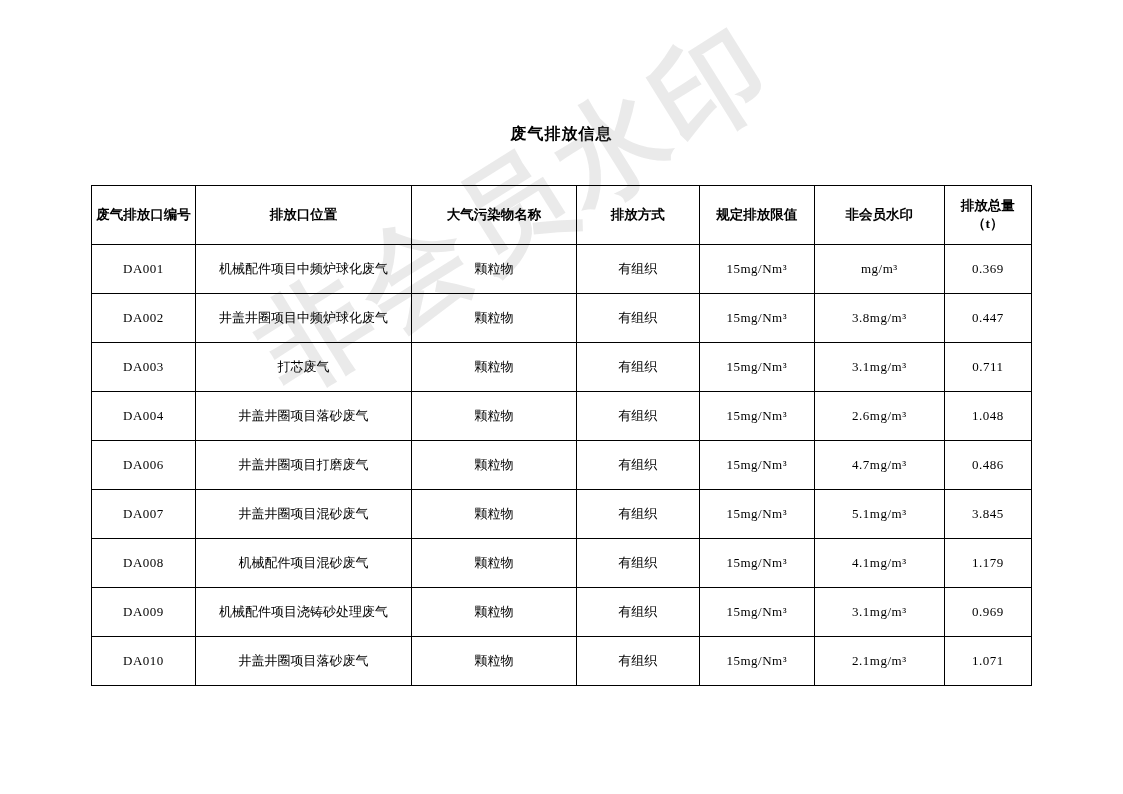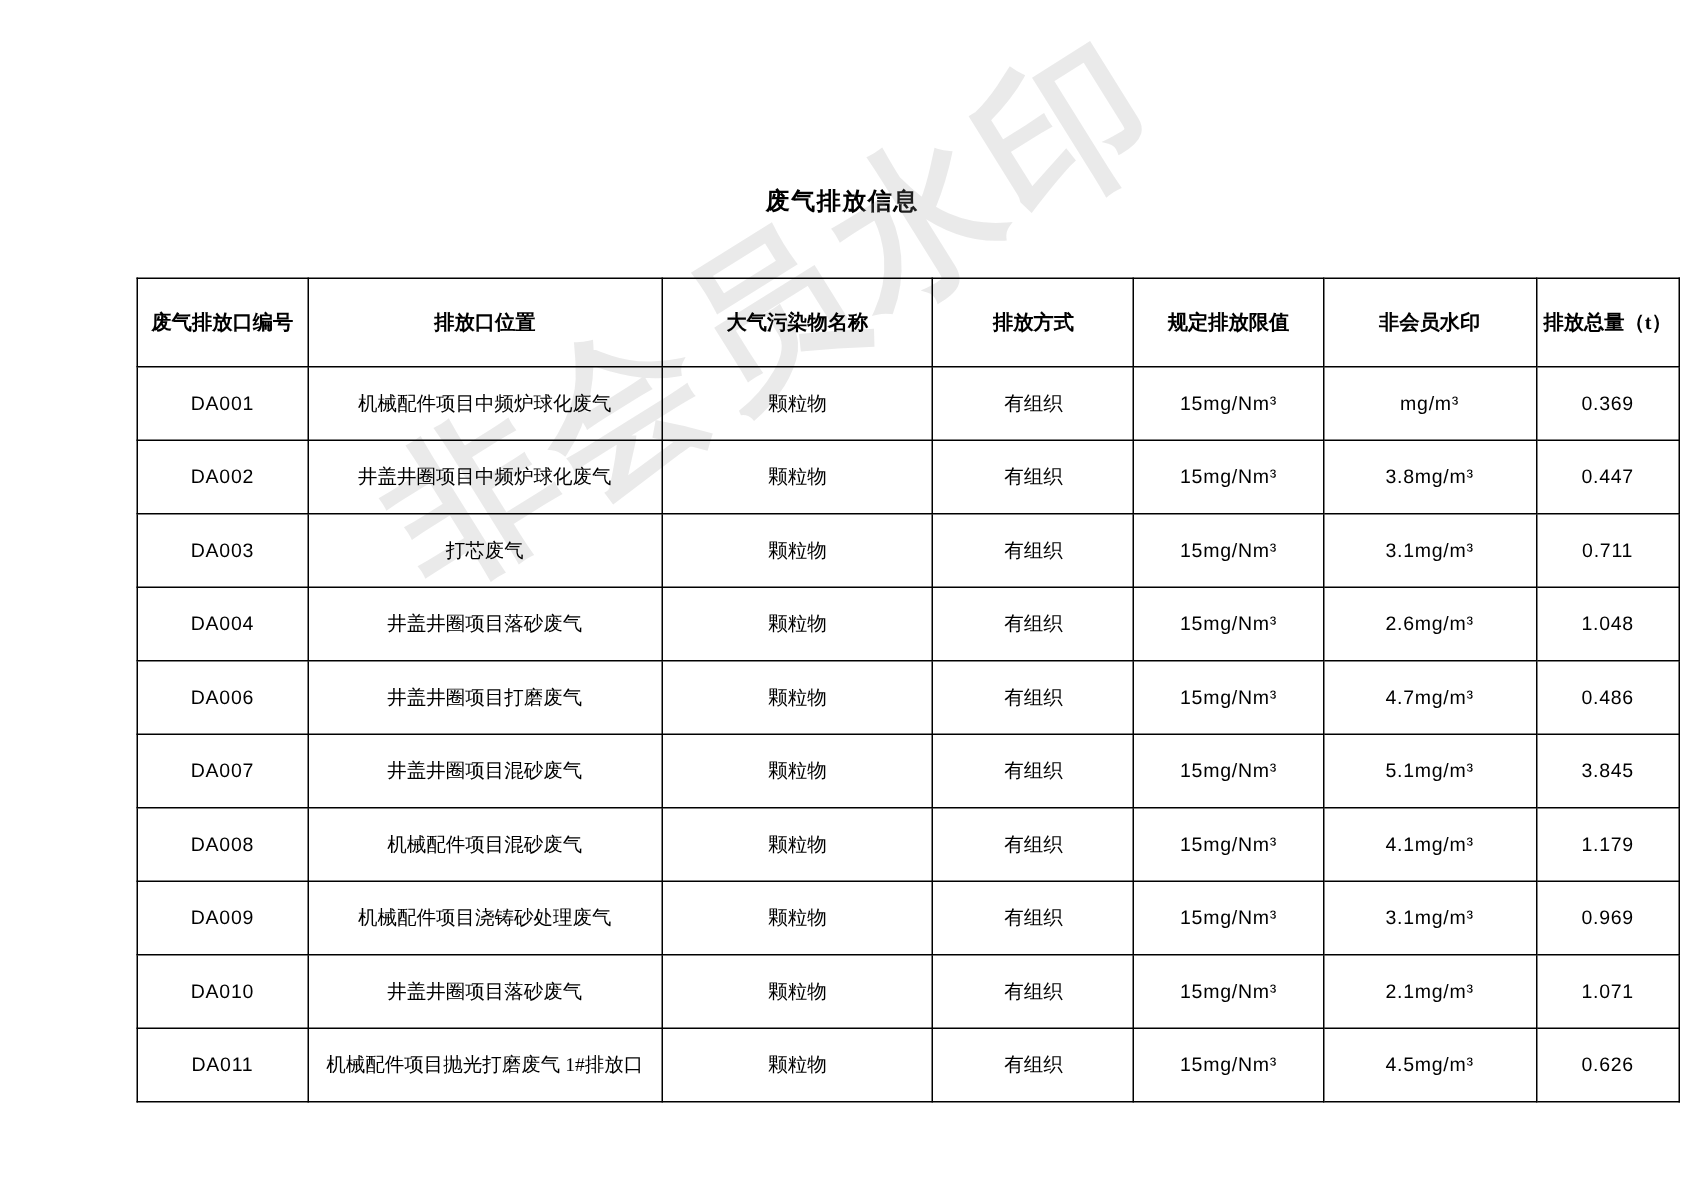--- a/index.html
+++ b/index.html
@@ -27,21 +27,21 @@
     text-align: center;
     font-family: "Liberation Sans", "DejaVu Sans", sans-serif;
     font-weight: bold;
     font-size: 16px;
     letter-spacing: 1px;
   }
   table.emission-table {
     position: absolute;
     top: 185px;
     left: 91px;
-    width: 1029px;
+    width: 941px;
     border-collapse: collapse;
     table-layout: fixed;
   }
   table.emission-table th,
   table.emission-table td {
     border: 1px solid #000000;
     text-align: center;
     vertical-align: middle;
     font-size: 13px;
     line-height: 1.35;
@@ -56,21 +56,21 @@
   }
   col.c0 { width: 100px; }
   col.c1 { width: 208px; }
   col.c2 { width: 159px; }
   col.c3 { width: 118px; }
   col.c4 { width: 111px; }
   col.c5 { width: 125px; }
   col.c6 { width: 84px; }
 
   td.num, th.num {
-    font-family: Liberation Sans, sans-serif;
+    font-family: Liberation Serif, serif;
     letter-spacing: 0.5px;
   }
   .watermark {
     position: absolute;
     left: 230px;
     top: 300px;
     font-family: "Liberation Sans", "DejaVu Sans", sans-serif;
     font-size: 110px;
     font-weight: bold;
     color: rgba(150, 150, 150, 0.20);
@@ -187,25 +187,16 @@
         </tr>
         <tr>
           <td class="num">DA010</td>
           <td>井盖井圈项目落砂废气</td>
           <td>颗粒物</td>
           <td>有组织</td>
           <td class="num">15mg/Nm³</td>
           <td class="num">2.1mg/m³</td>
           <td class="num">1.071</td>
         </tr>
-        <tr>
-          <td class="num">DA011</td>
-          <td>机械配件项目抛光打磨废气 1#排放口</td>
-          <td>颗粒物</td>
-          <td>有组织</td>
-          <td class="num">15mg/Nm³</td>
-          <td class="num">4.5mg/m³</td>
-          <td class="num">0.626</td>
-        </tr>
       </tbody>
   </table>
 
 </div>
 
 </body></html>

